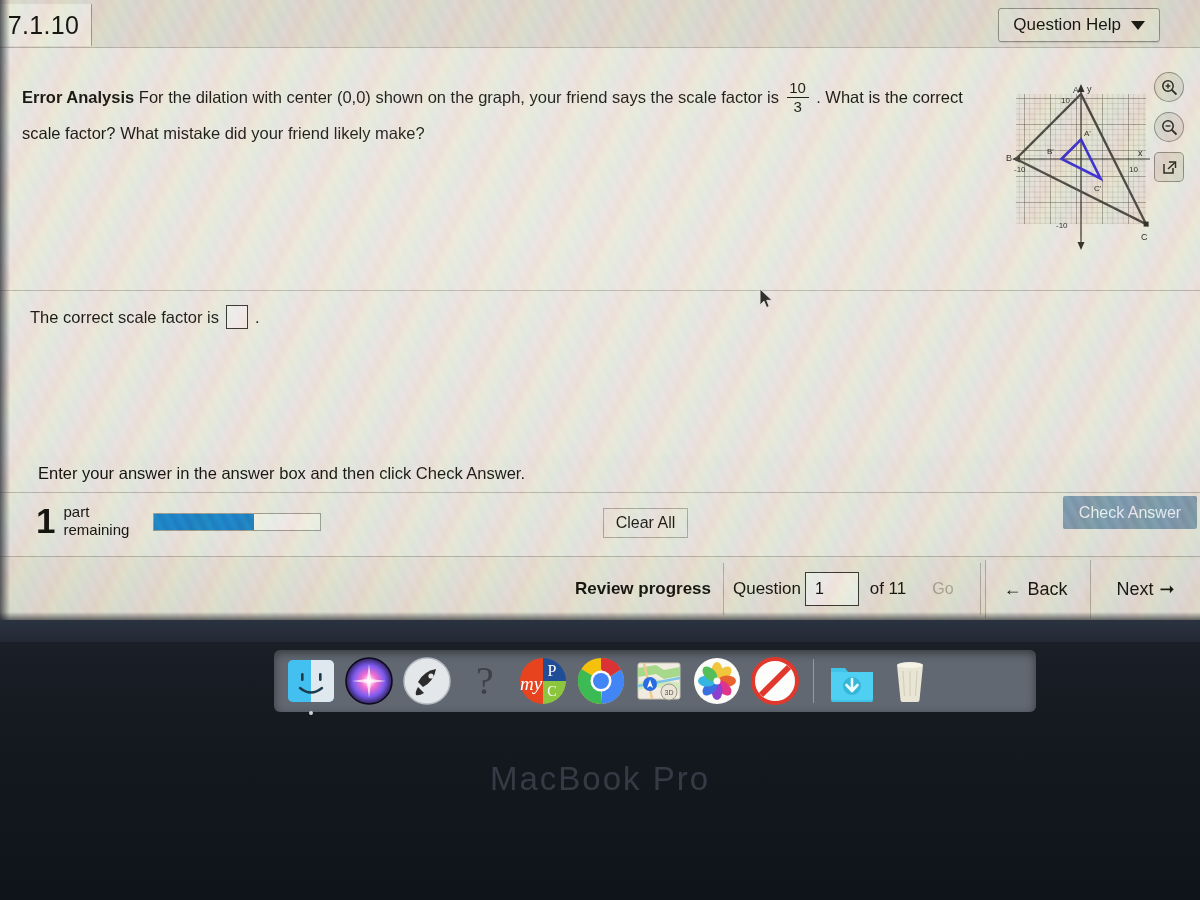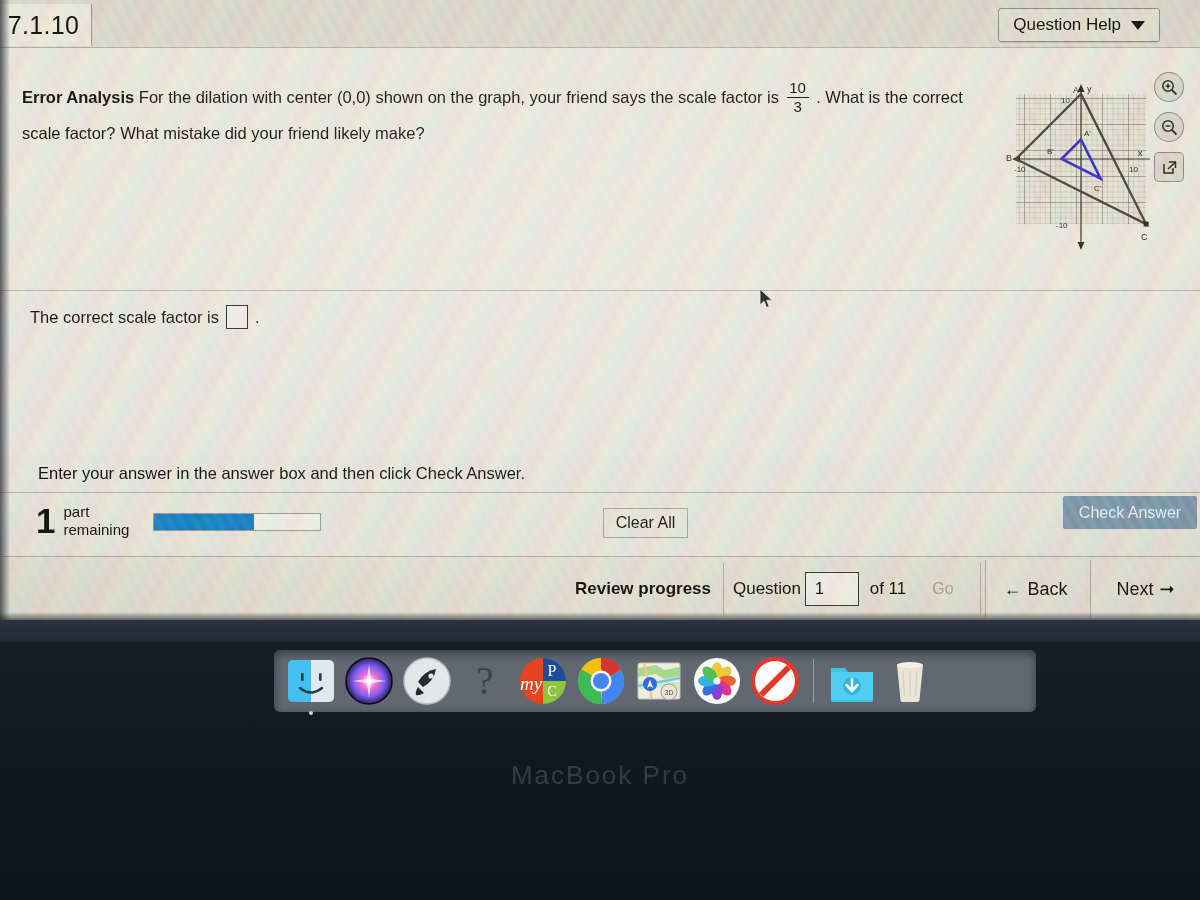--- a/index.html
+++ b/index.html
@@ -232,21 +232,21 @@
     box-shadow: 0 3px 10px rgba(0,0,0,.45) inset;
   }
   .dockicon { width: 50px; height: 50px; position:relative; flex:0 0 auto; }
   .dock-sep { width:1px; height: 44px; background: rgba(210,215,225,.45); margin: 0 5px;}
   .dot {
     position:absolute; bottom:-9px; left:50%; transform:translateX(-50%);
     width:4px;height:4px;border-radius:50%;background:#cfd4dc;
   }
   .mbp {
     position:absolute; left:0; top: 760px; width:1200px;
-    text-align:center; font-size: 26px; letter-spacing: 2px;
+    text-align:center; font-size: 33px; letter-spacing: 2px;
     color: rgba(132,142,158,0.30);
   }
   .screen-edge-l {
     position:absolute; left:0; top:0; width: 10px; height: 624px;
     background: linear-gradient(90deg, rgba(40,44,52,.75), rgba(40,44,52,0));
   }
   .screen-edge-b {
     position:absolute; left:0; top: 612px; width: 1200px; height: 12px;
     background: linear-gradient(180deg, rgba(30,34,42,0), rgba(20,24,32,.9));
   }

